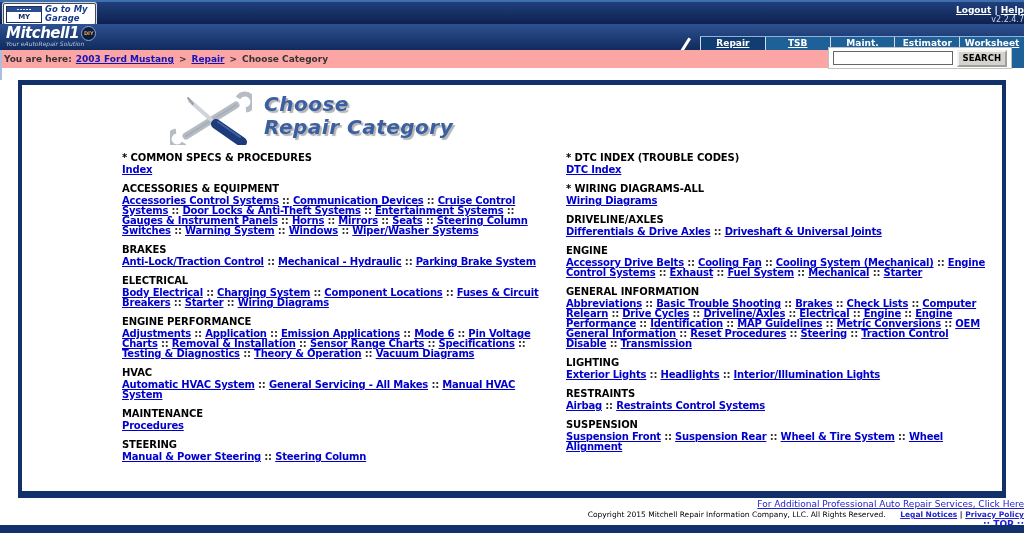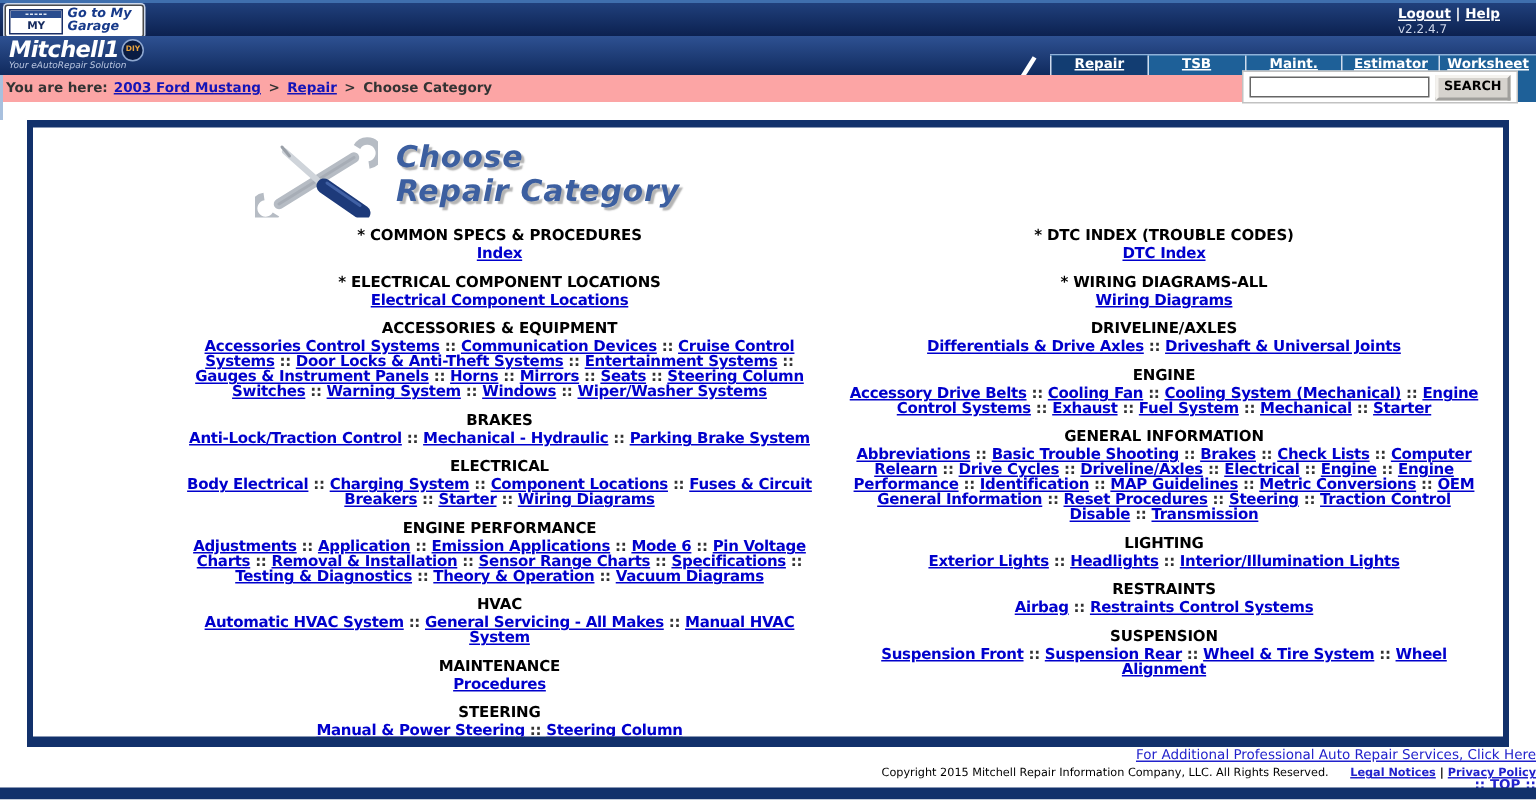--- a/index.html
+++ b/index.html
@@ -22,21 +22,21 @@
     box-shadow:0 0 0 1px #cdd8ea;
   }
   .plate { width:36px; height:17px; border:1px solid #1a2f66; background:#fff; overflow:hidden; }
   .plate-top { height:5px; background:#2a4d8f; display:flex; align-items:center; justify-content:center; gap:1px; }
   .plate-top i { display:block; width:2px; height:1px; background:#dfe8f5; }
   .plate-label { font-size:7px; font-weight:bold; color:#14295e; text-align:center; line-height:10px; letter-spacing:-0.2px; }
   .garage-label {
     width:46px; font-style:italic; font-weight:bold; color:#173a8a;
     font-size:8.5px; line-height:9px;
   }
-  .top-right { position:absolute; right:24px; top:3px; text-align:left; }
+  .top-right { position:absolute; right:0; top:3px; text-align:right; }
   .top-right .acct { font-size:9px; font-weight:bold; color:#fff; }
   .top-right .acct a { color:#fff; text-decoration:underline; }
   .top-right .ver { font-size:8px; color:#ccd6ea; line-height:9px; }
 
   
   .band2 { height:26px; background:linear-gradient(#2e5192,#102a5d); position:relative; }
   .logo { position:absolute; left:6px; top:2px; line-height:13px; }
   .logo-name { font-size:15px; font-weight:bold; font-style:italic; color:#fff; letter-spacing:-0.5px; }
   .logo-badge {
     display:inline-block; width:15px; height:15px; border-radius:50%;
@@ -82,21 +82,21 @@
     margin:0 18px; height:418px; background:#fff; overflow:hidden;
     border:4px solid #12316b; border-top-width:5px; border-bottom-width:7px;
   }
   .title-block { display:flex; align-items:flex-start; margin:6px 0 0 148px; height:54px; }
   .title-text {
     margin-left:12px; margin-top:2px;
     font-style:italic; font-weight:bold; color:#3c5fa0;
     font-size:20px; line-height:23px; letter-spacing:0.5px;
     text-shadow:2px 2px 1px #b4b4b4;
   }
-  .columns { display:flex; margin:8px 0 0 100px;text-align:center; }
+  .columns { display:flex; margin:8px 0 0 100px; }
   .col { width:422px; }
   .col + .col { margin-left:22px; width:420px; }
   .section { margin-bottom:9px; }
   .sec-heading { font-size:10px; font-weight:bold; color:#000; line-height:10px; margin-bottom:2px; letter-spacing:-0.1px; }
   .sec-links { font-size:10px; font-weight:bold; line-height:10px; letter-spacing:-0.2px; }
   .cat-link { color:#0000cc; text-decoration:underline; }
   .sep { color:#333; }
 
   
   .footer { height:27px; text-align:right; padding-top:2px; }
@@ -185,24 +185,20 @@
       <div>Repair Category</div>
     </div>
   </div>
   <div class="columns">
     <div class="col">
         <div class="section">
           <div class="sec-heading">* COMMON SPECS &amp; PROCEDURES</div>
           <div class="sec-links"><a class="cat-link">Index</a></div>
         </div>
         <div class="section">
-          <div class="sec-heading">* ELECTRICAL COMPONENT LOCATIONS</div>
-          <div class="sec-links"><a class="cat-link">Electrical Component Locations</a></div>
-        </div>
-        <div class="section">
           <div class="sec-heading">ACCESSORIES &amp; EQUIPMENT</div>
           <div class="sec-links"><a class="cat-link">Accessories Control Systems</a><span class="sep"> :: </span><a class="cat-link">Communication Devices</a><span class="sep"> :: </span><a class="cat-link">Cruise Control Systems</a><span class="sep"> :: </span><a class="cat-link">Door Locks &amp; Anti-Theft Systems</a><span class="sep"> :: </span><a class="cat-link">Entertainment Systems</a><span class="sep"> :: </span><a class="cat-link">Gauges &amp; Instrument Panels</a><span class="sep"> :: </span><a class="cat-link">Horns</a><span class="sep"> :: </span><a class="cat-link">Mirrors</a><span class="sep"> :: </span><a class="cat-link">Seats</a><span class="sep"> :: </span><a class="cat-link">Steering Column Switches</a><span class="sep"> :: </span><a class="cat-link">Warning System</a><span class="sep"> :: </span><a class="cat-link">Windows</a><span class="sep"> :: </span><a class="cat-link">Wiper/Washer Systems</a></div>
         </div>
         <div class="section">
           <div class="sec-heading">BRAKES</div>
           <div class="sec-links"><a class="cat-link">Anti-Lock/Traction Control</a><span class="sep"> :: </span><a class="cat-link">Mechanical - Hydraulic</a><span class="sep"> :: </span><a class="cat-link">Parking Brake System</a></div>
         </div>
         <div class="section">
           <div class="sec-heading">ELECTRICAL</div>
           <div class="sec-links"><a class="cat-link">Body Electrical</a><span class="sep"> :: </span><a class="cat-link">Charging System</a><span class="sep"> :: </span><a class="cat-link">Component Locations</a><span class="sep"> :: </span><a class="cat-link">Fuses &amp; Circuit Breakers</a><span class="sep"> :: </span><a class="cat-link">Starter</a><span class="sep"> :: </span><a class="cat-link">Wiring Diagrams</a></div>

